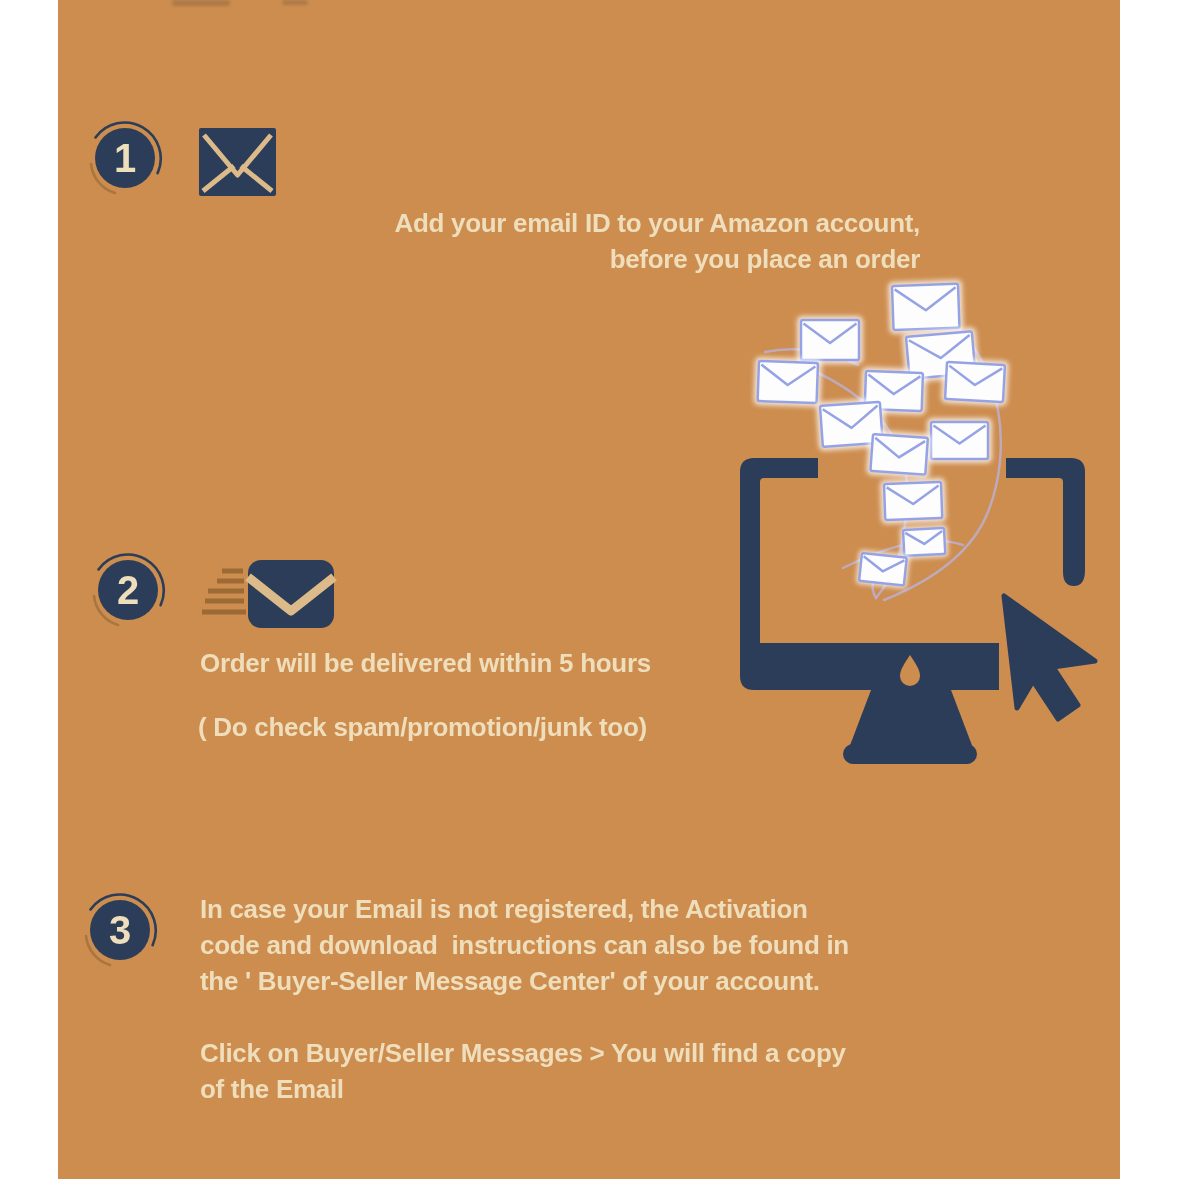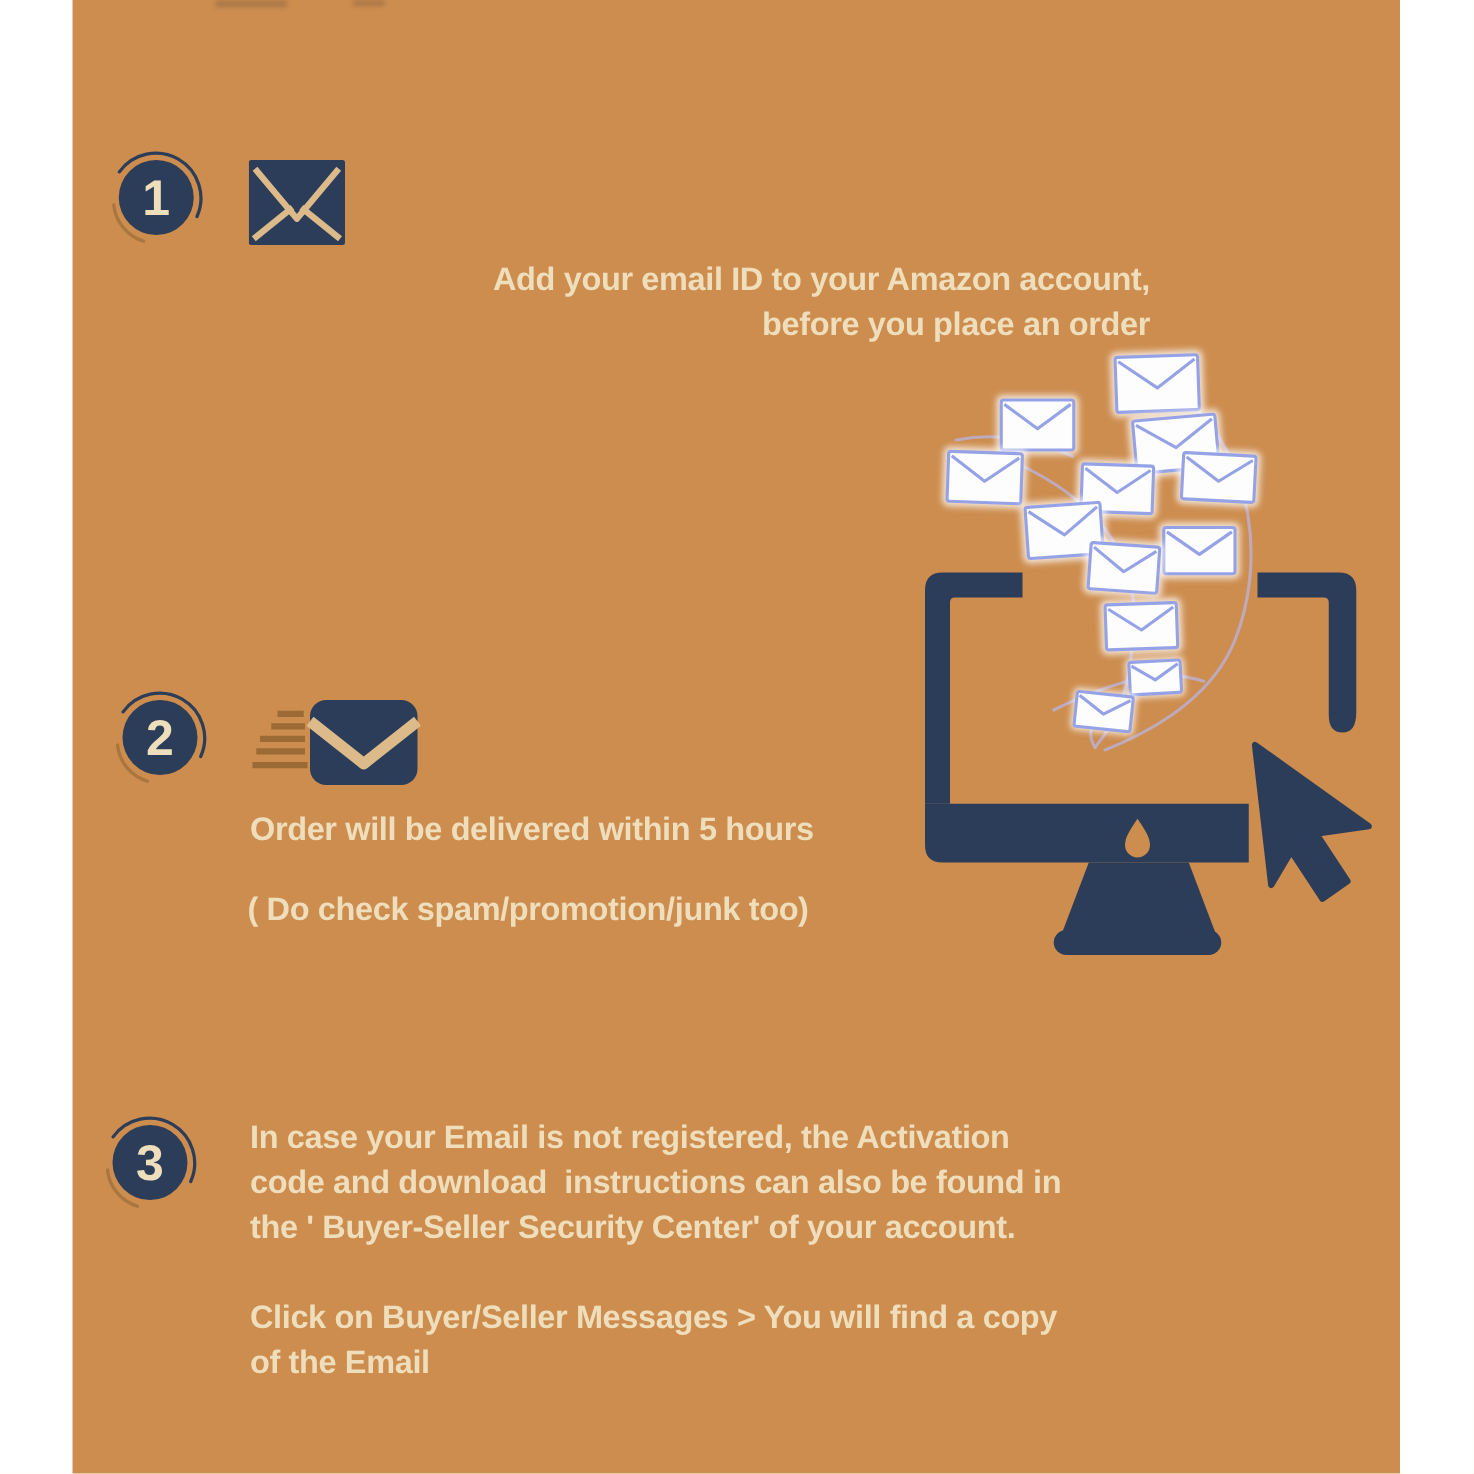--- a/index.html
+++ b/index.html
@@ -180,16 +180,16 @@
       <path class="cursor-fill" d="M 1004,596 L 1017,708 L 1033,681 L 1058,719 L 1078,705 L 1053,667 L 1095,661 Z"></path>
     </g>
   </svg>
 
   <div id="s1-heading" class="txt">Add your email ID to your Amazon account,
 before you place an order</div>
   <div id="s2-heading" class="txt">Order will be delivered within 5 hours</div>
   <div id="s2-note" class="txt">( Do check spam/promotion/junk too)</div>
   <div id="s3-heading" class="txt">In case your Email is not registered, the Activation
 code and download  instructions can also be found in
-the ' Buyer-Seller Security Center' of your account.</div>
+the ' Buyer-Seller Message Center' of your account.</div>
   <div id="s3-note" class="txt">Click on Buyer/Seller Messages &gt; You will find a copy
 of the Email</div>
 </div>
 
 </body></html>

